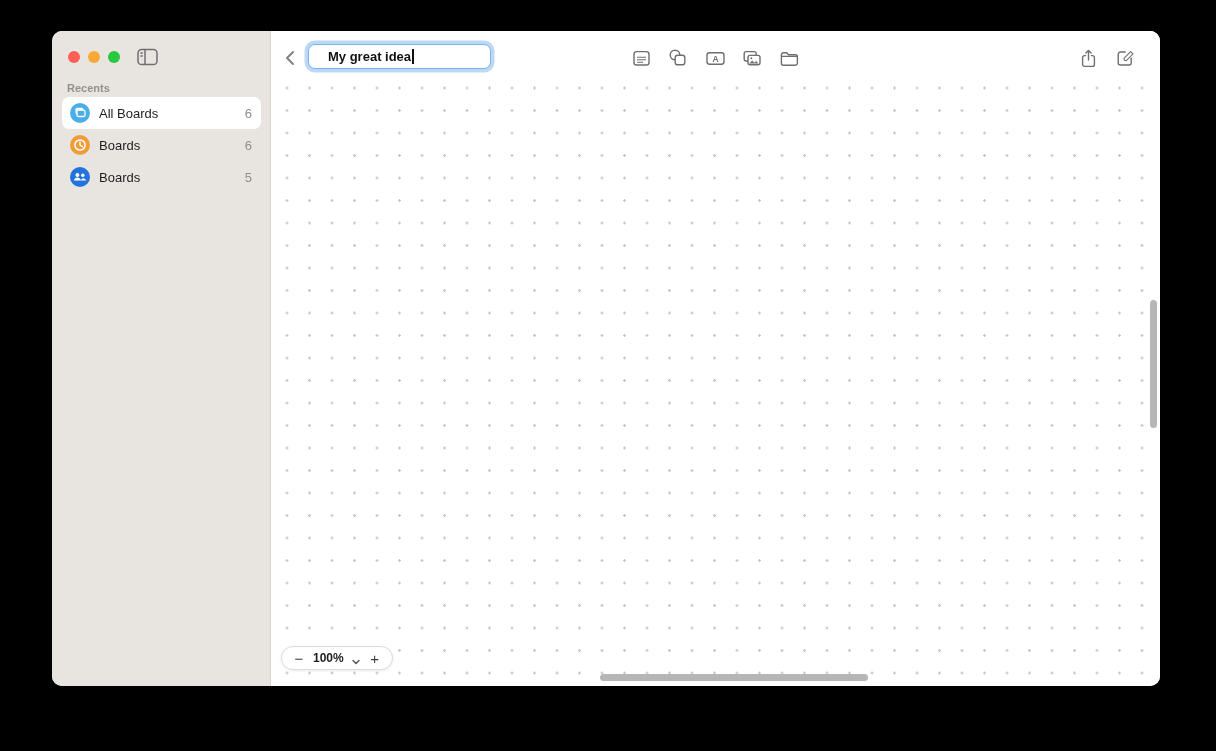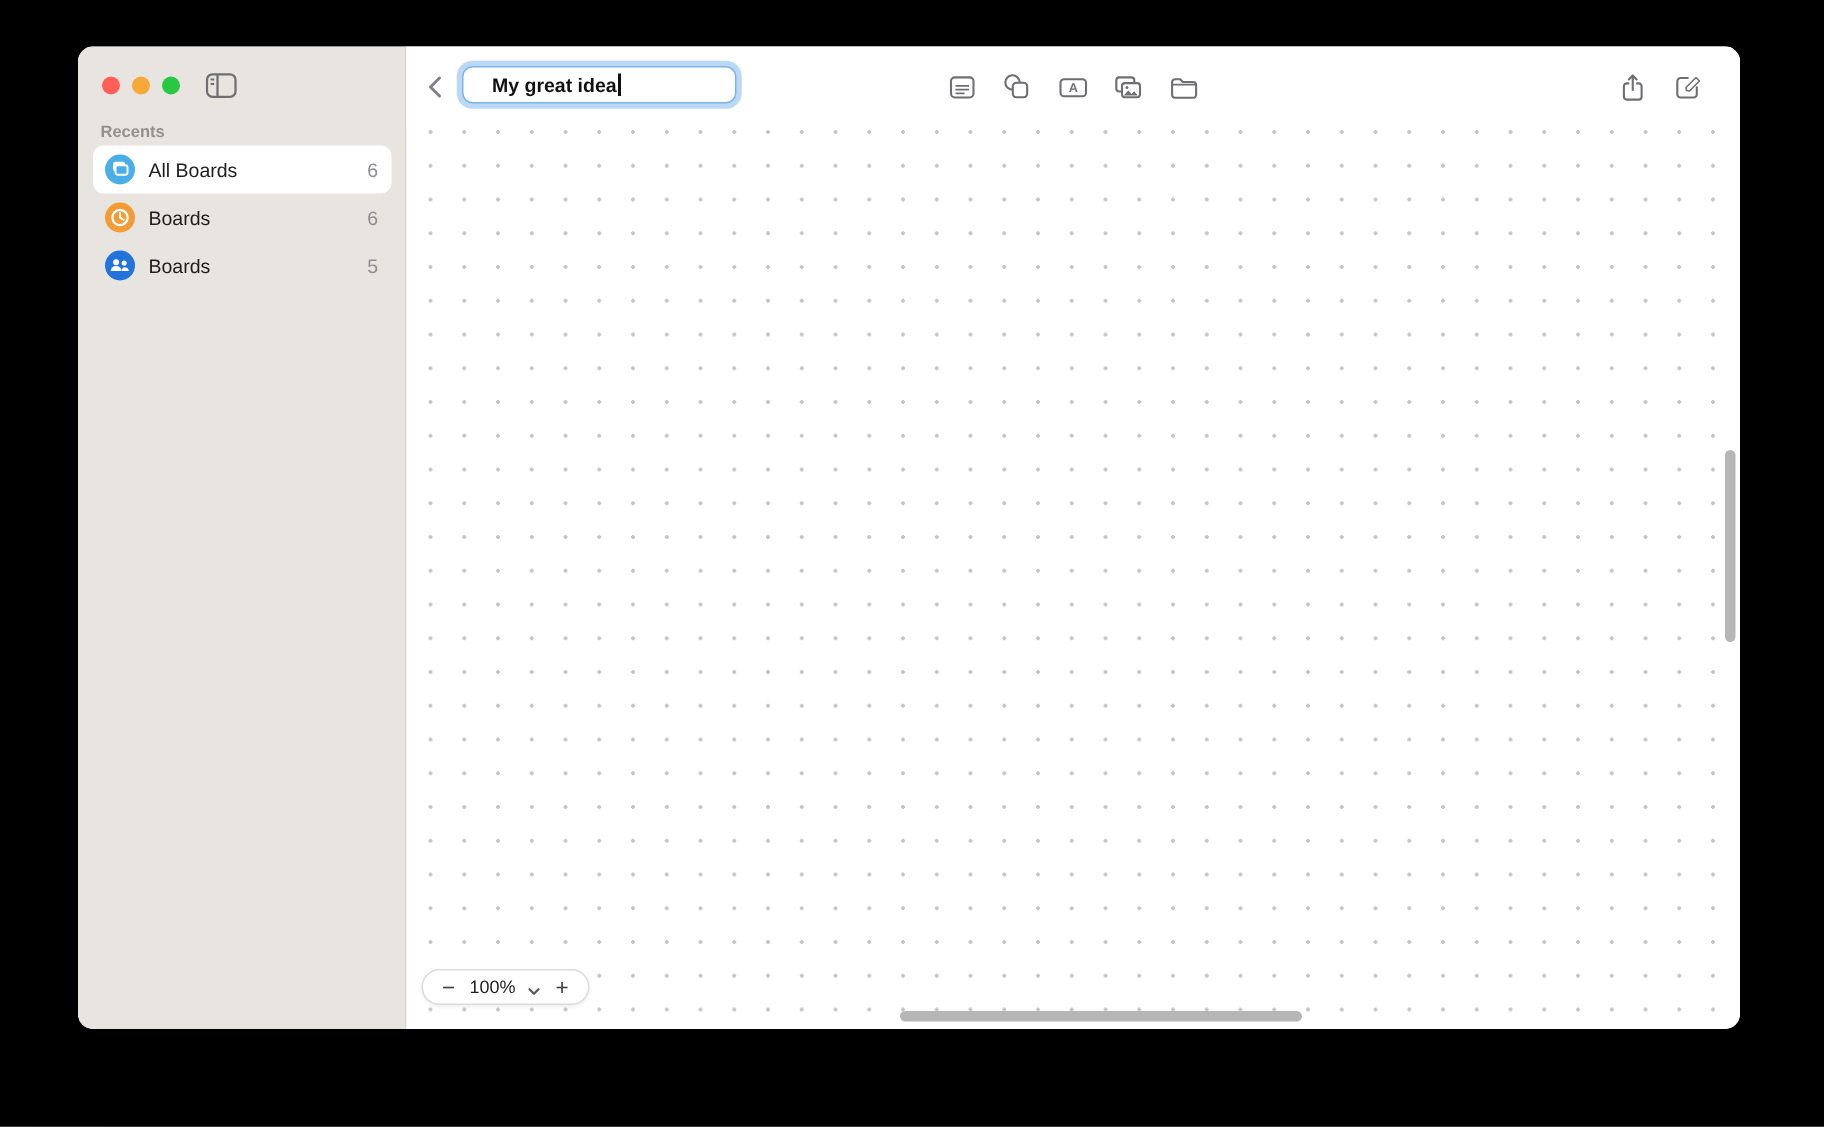--- a/index.html
+++ b/index.html
@@ -57,21 +57,21 @@
     align-items:center; justify-content:center; }
   .tool-btn svg { display:block; }
 
   
   .zoom-pill { position:absolute; left:10px; bottom:16px; height:24px;
     background:#fff; border:1px solid #dcdcdc; border-radius:13px;
     box-shadow:0 1px 3px rgba(0,0,0,.08); display:flex; align-items:center;
     padding:0 10px; gap:7px; }
   .zoom-btn { font-size:15px; color:#3c3c40; line-height:1; width:14px;
     text-align:center; }
-  .zoom-level { font-size:12px; color:#1d1d1f; }
+  .zoom-level { font-size:12px; color:#1d1d1f;font-weight:bold; }
   .zoom-caret { color:#5a5a5e; width:10px; height:10px; }
 
   
   .vscroll { position:absolute; right:3px; top:269px; width:7px; height:128px;
     background:#b6b6b6; border-radius:4px; }
   .hscroll { position:absolute; left:329px; bottom:5px; width:268px; height:7px;
     background:#b6b6b6; border-radius:4px; }
 </style>
 </head>
 <body>

